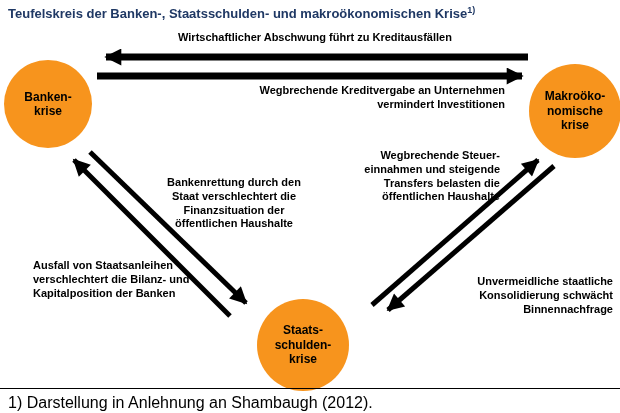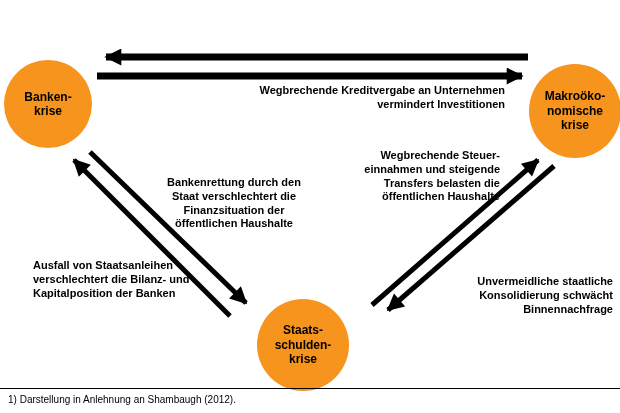--- a/index.html
+++ b/index.html
@@ -43,28 +43,31 @@
   .lbl-banken-staats{left:156px;top:176px;width:156px;text-align:center;}
   .lbl-staats-banken{left:2px;top:259px;width:175px;text-align:left;margin-left:31px;}
   .lbl-staats-makro{left:344px;top:149px;width:156px;text-align:right;}
   .lbl-makro-staats{left:447px;top:259px;width:166px;text-align:right;margin-top:16px;}
   .footnote-rule{
     position:absolute;left:0;top:388px;width:620px;height:0;
     border-top:1px solid #000;
   }
   .footnote{
     position:absolute;left:8px;top:394px;width:600px;
-    font-size:10px;color:var(--text-color);
+    font-size:16px;color:var(--text-color);
   }
 </style>
 </head>
 <body>
 
 <div class="stage">
 
+  <div class="title">
+    <span>Teufelskreis der Banken-, Staatsschulden- und makroökonomischen Krise</span><sup>1)</sup>
+  </div>
 
   <svg class="arrow-layer" width="620" height="413" viewBox="0 0 620 413">
     <defs>
       <marker id="head" viewBox="0 0 10 10" refX="9" refY="5" markerWidth="22" markerHeight="17" markerUnits="userSpaceOnUse" orient="auto">
         <path d="M0,0 L10,5 L0,10 z" fill="#000"></path>
       </marker>
     </defs>
     <line x1="528" y1="57" x2="106" y2="57" stroke-width="7" marker-end="url(#head)"></line>
     <line x1="97" y1="76" x2="522" y2="76" stroke-width="7" marker-end="url(#head)"></line>
     <line x1="90" y1="152" x2="246" y2="303" stroke-width="5" marker-end="url(#head)"></line>
@@ -75,20 +78,21 @@
 
   <div class="node banken">Banken-
 krise</div>
   <div class="node makro">Makroöko-
 nomische
 krise</div>
   <div class="node staats">Staats-
 schulden-
 krise</div>
 
+  <div class="edge-label lbl-top1">Wirtschaftlicher Abschwung führt zu Kreditausfällen</div>
   <div class="edge-label lbl-top2">Wegbrechende Kreditvergabe an Unternehmen
 vermindert Investitionen</div>
   <div class="edge-label lbl-banken-staats">Bankenrettung durch den
 Staat verschlechtert die
 Finanzsituation der
 öffentlichen Haushalte</div>
   <div class="edge-label lbl-staats-banken">Ausfall von Staatsanleihen
 verschlechtert die Bilanz- und
 Kapitalposition der Banken</div>
   <div class="edge-label lbl-staats-makro">Wegbrechende Steuer-

